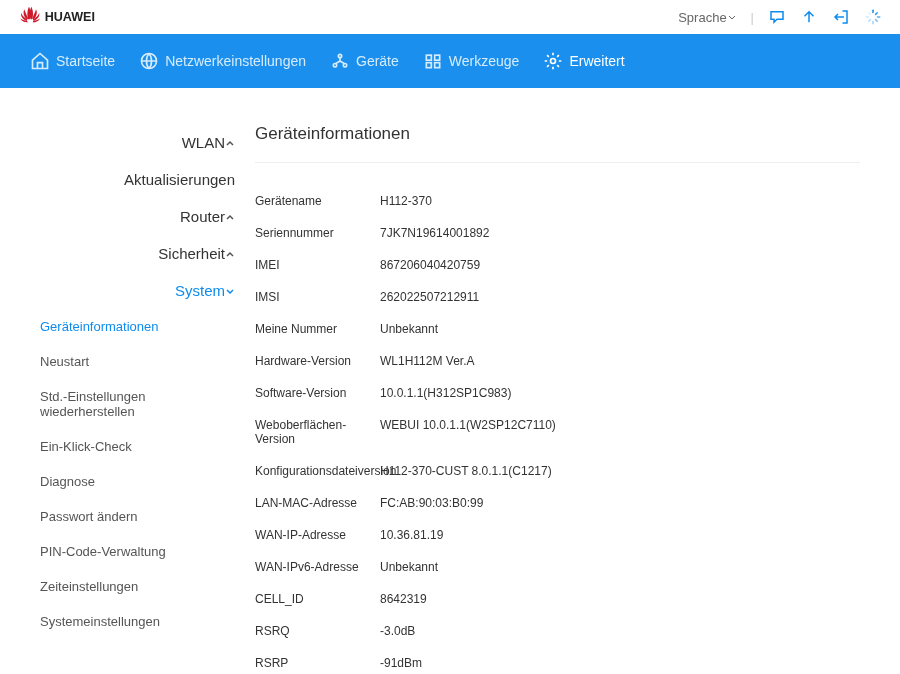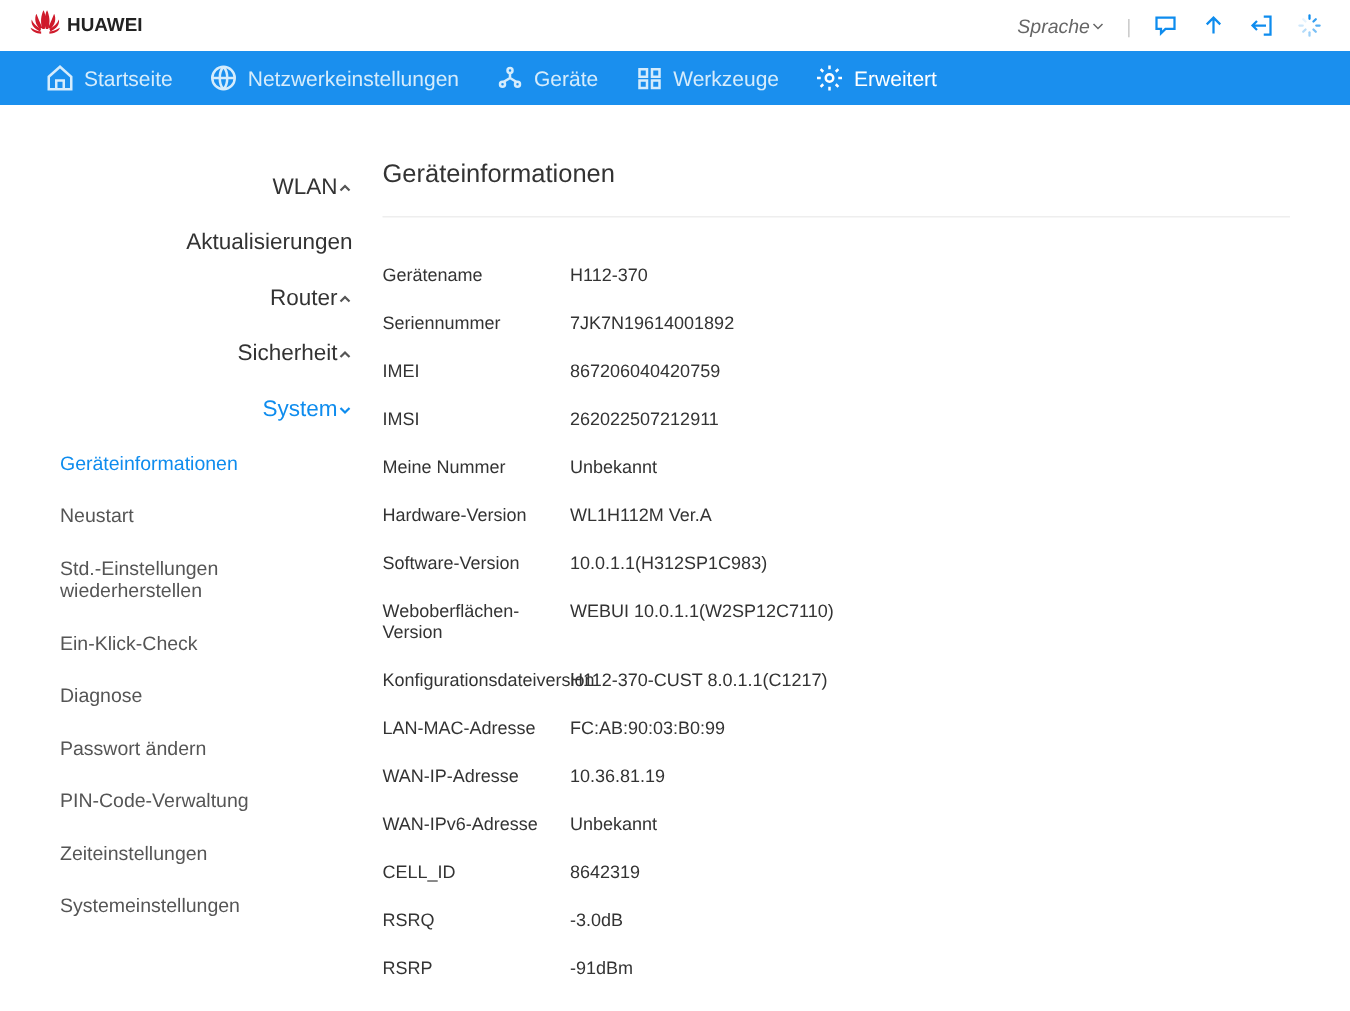--- a/index.html
+++ b/index.html
@@ -1,25 +1,25 @@
 <!DOCTYPE html>
 <html><head>
 <meta charset="utf-8">
 <style>
 * { margin: 0; padding: 0; box-sizing: border-box; font-family: Arial, sans-serif; }
 body { background: #fff; width: 900px; }
 .top-header { display: flex; align-items: center; justify-content: space-between; padding: 6px 18px; height: 34px; border-radius: 15px; }
 .logo-wrap { display: flex; align-items: center; gap: 6px; }
 .logo-svg { width: 110px; height: 24px; }
-.top-right { display: flex; align-items: center; gap: 14px; color: #666; font-size: 13px; font-style: italic; }
+.top-right { display: flex; align-items: center; gap: 14px; color: #666; font-size: 13px; }
 .top-right .lang { display: flex; align-items: center; cursor: pointer; }
 .top-right .divider { color: #ccc; }
 .top-icon { width: 18px; height: 18px; cursor: pointer; color: #0e8cee; }
 
-.main-nav { background: #1a8fee; display: flex; align-items: center; padding: 0 30px; height: 36px; gap: 24px; }
+.main-nav { background: #1a8fee; display: flex; align-items: center; padding: 0 30px; height: 54px; gap: 24px; }
 .nav-item { display: flex; align-items: center; gap: 6px; color: #d5ecfc; font-size: 14px; cursor: pointer; height: 100%; }
 .nav-item.active { color: #fff; font-weight: 500; }
 .nav-icon { width: 20px; height: 20px; }
 
 .content { display: flex; padding: 36px 30px; }
 .sidebar { width: 215px; padding-right: 10px; }
 .side-group { display: flex; justify-content: flex-end; align-items: center; padding: 10px 0; cursor: pointer; font-size: 15px; color: #333; }
 .side-group.active { color: #0e8cee; }
 .side-sub { padding: 10px 0 10px 10px; font-size: 13px; color: #555; cursor: pointer; }
 .side-sub.selected { color: #0e8cee; }

